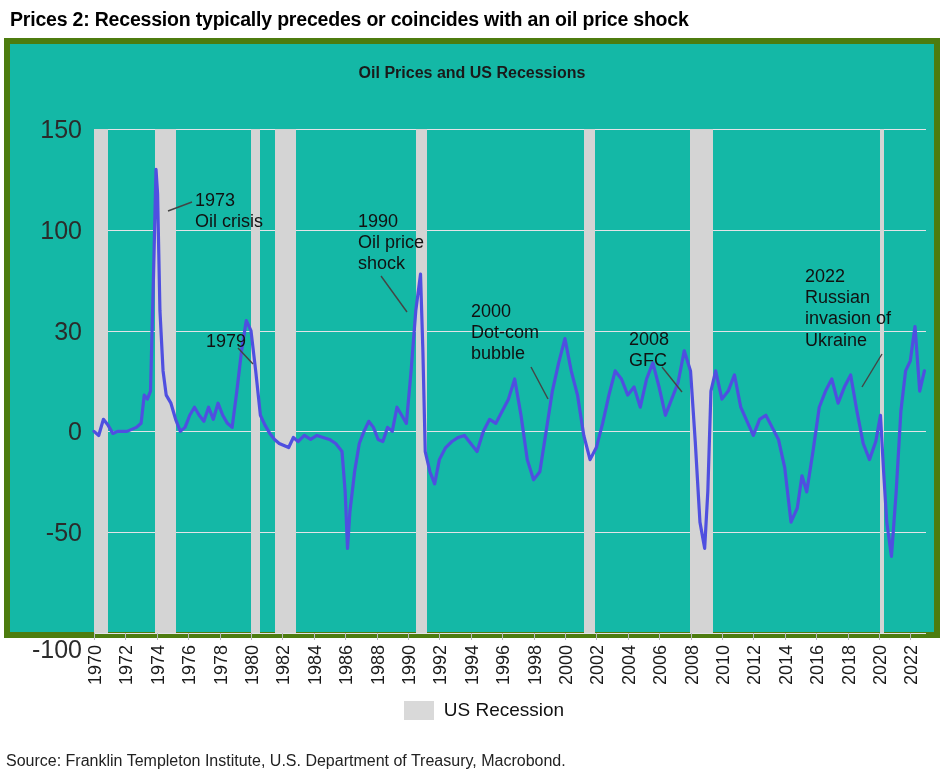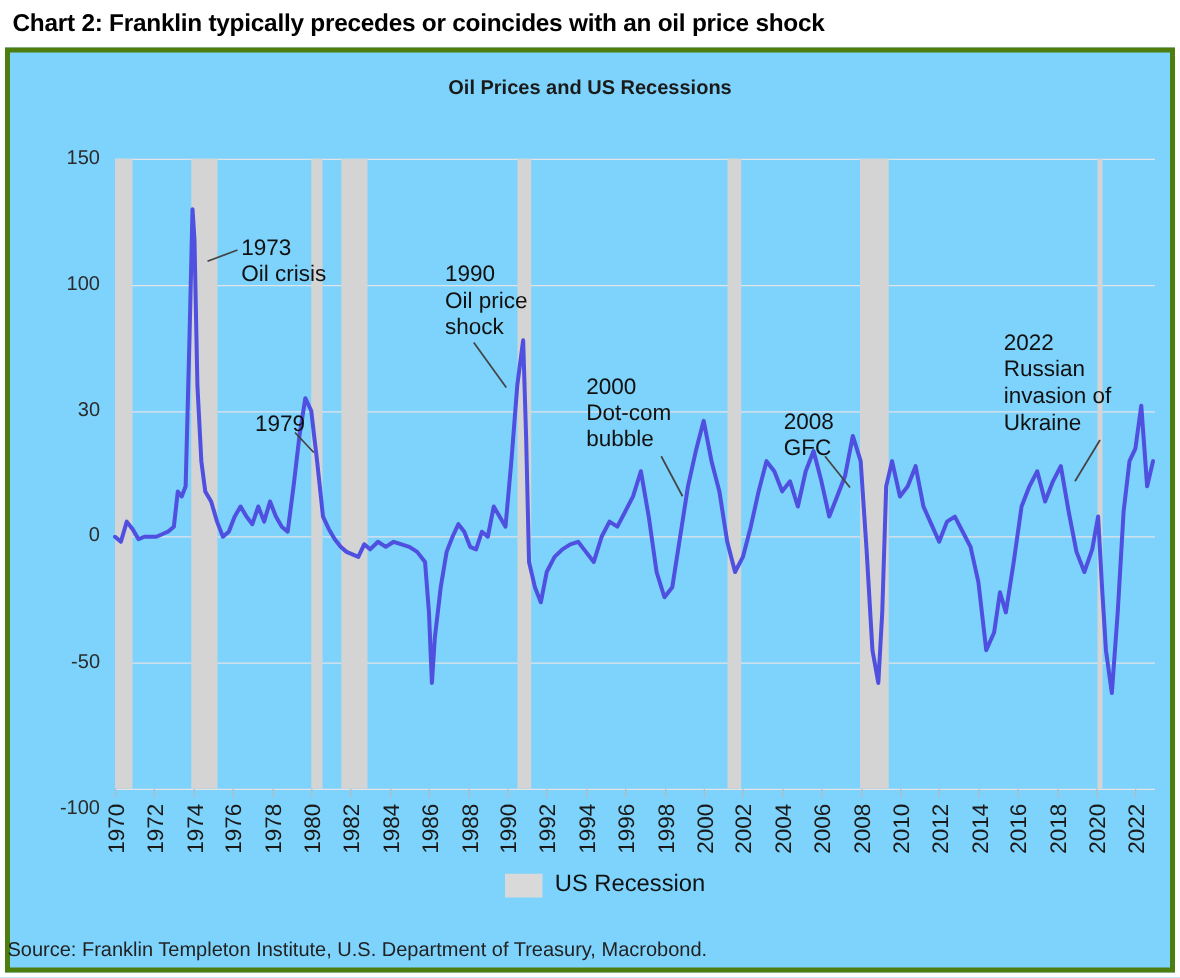--- a/index.html
+++ b/index.html
@@ -14,24 +14,24 @@
 
   .chart-title{
     position:absolute;left:10px;top:8px;
     font-size:19.5px;font-weight:bold;color:#000;
     letter-spacing:-0.2px;
     white-space:nowrap;
   }
 
   .chart-frame{
     position:absolute;left:4px;top:38px;
-    width:936px;height:740px;
-    border:4px solid #4d7c0f;
+    width:936px;height:600px;
+    border:6px solid #4d7c0f;
     box-sizing:border-box;
-    background:#7dd3fc;
+    background:#14b8a6;
   }
 
   .plot-title{
     position:absolute;left:0;right:0;top:20px;
     text-align:center;
     font-size:16px;font-weight:bold;color:#1a1a1a;
   }
 
   
   .plot{
@@ -43,21 +43,21 @@
     position:absolute;left:0;width:100%;
     height:1px;background:#e3e3e8;
   }
   .band{
     position:absolute;top:0;height:100%;
     background:#d4d4d4;
   }
 
   .ylabel{
     position:absolute;
-    font-size:16px;color:#2b2b2b;
+    font-size:25px;color:#2b2b2b;
     text-align:right;
     width:62px;
     transform:translateY(-50%);
     left:10px;
   }
 
   .xticks{
     position:absolute;
     left:84px;top:589px;width:832px;height:14px;
   }
@@ -98,21 +98,21 @@
   .source{
     position:absolute;left:6px;top:752px;
     font-size:16px;color:#222;
   }
 </style>
 </head>
 <body>
 
 <div id="root">
 
-  <div class="chart-title">Chart 2: Franklin typically precedes or coincides with an oil price shock</div>
+  <div class="chart-title">Prices 2: Recession typically precedes or coincides with an oil price shock</div>
 
   <div class="chart-frame">
 
     <div class="plot-title">Oil Prices and US Recessions</div>
 
     <div id="y-labels">
         <div class="ylabel" style="top: 85px;">150</div>
         <div class="ylabel" style="top: 185.8px;">100</div>
         <div class="ylabel" style="top: 286.6px;">30</div>
         <div class="ylabel" style="top: 387.4px;">0</div>

